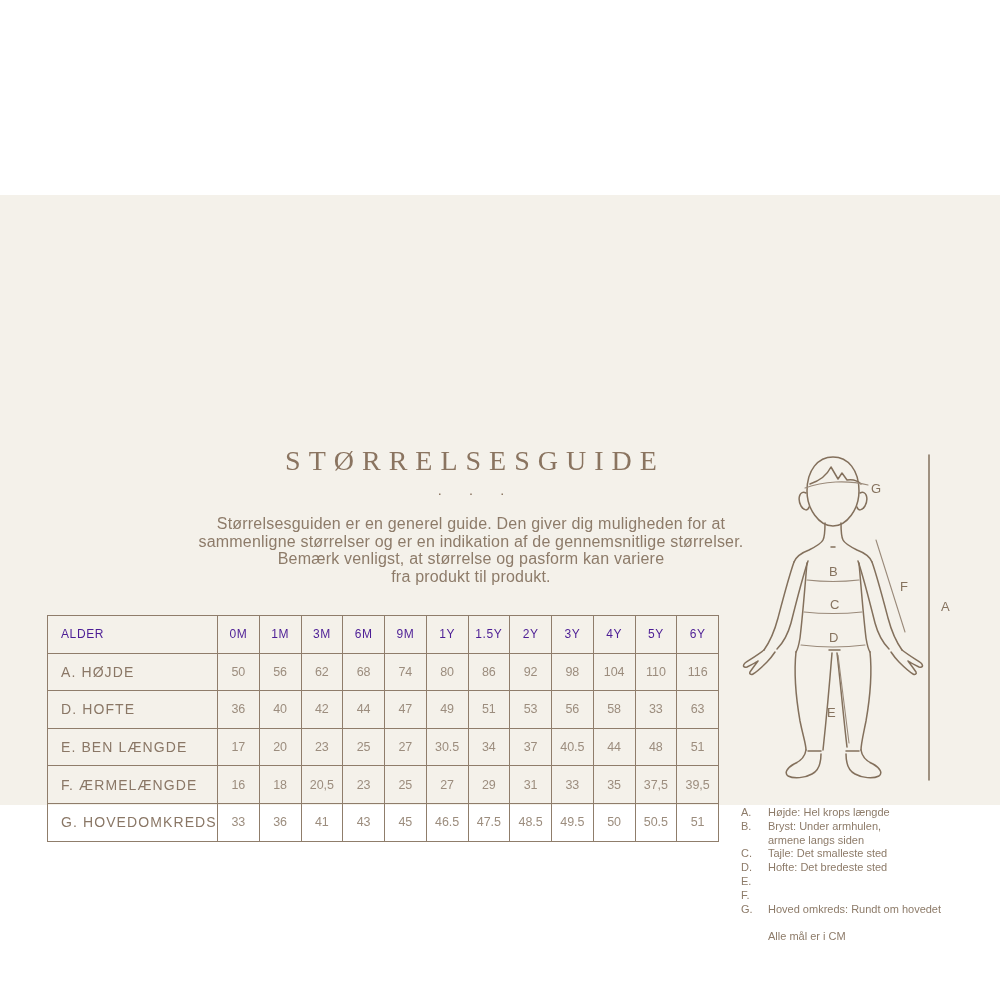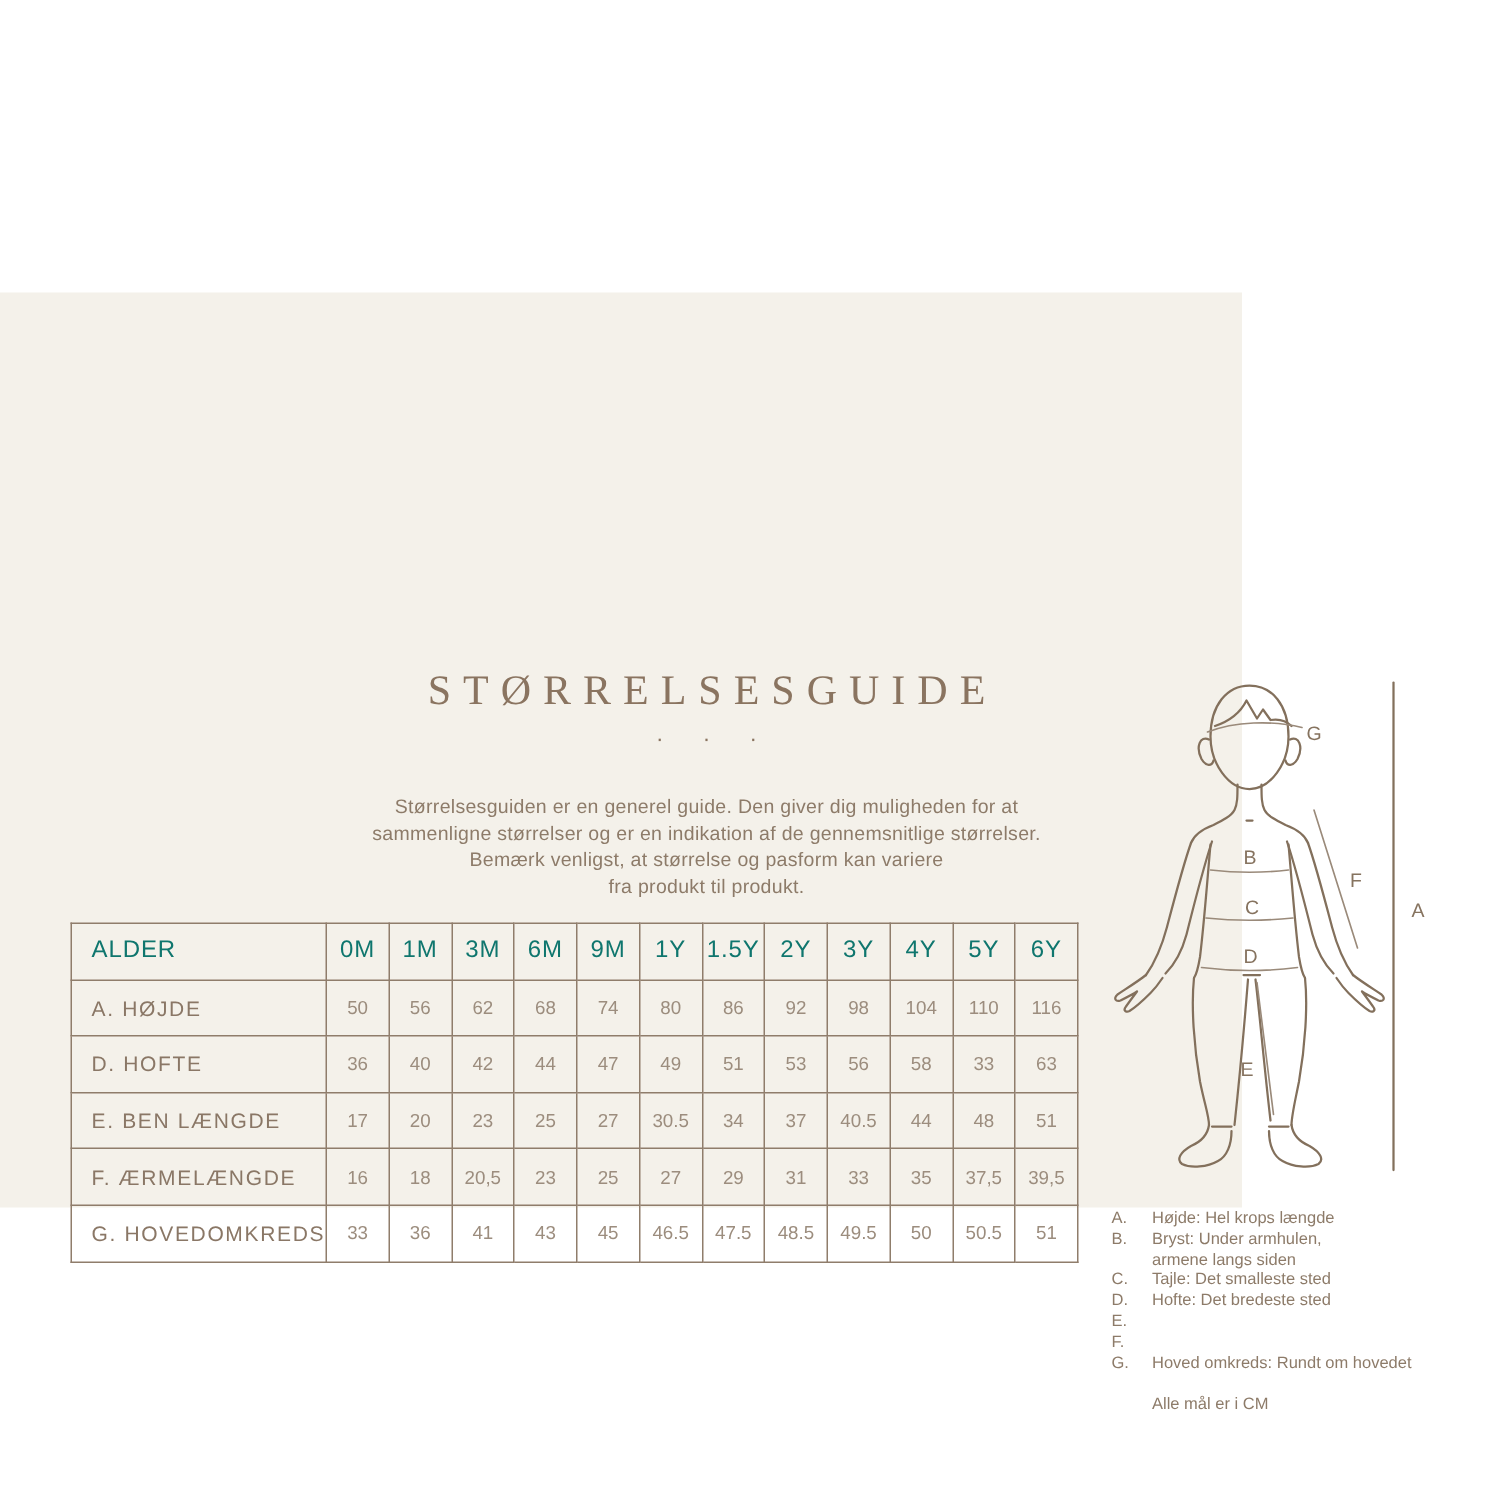--- a/index.html
+++ b/index.html
@@ -1,33 +1,33 @@
 <!DOCTYPE html>
 <html><head>
 <meta charset="utf-8">
 <style>
   html,body{margin:0;padding:0;background:#ffffff;}
   .stage{position:relative;width:1000px;height:1000px;background:#ffffff;overflow:hidden;
          font-family:"Liberation Sans",sans-serif;}
-  .panel{position:absolute;left:0;top:195px;width:828px;height:610px;background:#f4f1ea;}
+  .panel{position:absolute;left:0;top:195px;width:1000px;height:610px;background:#f4f1ea;}
 
   
   .intro{position:absolute;left:160px;top:250px;width:622px;text-align:center;color:#8d7b69;}
   .title{font-family:"Liberation Serif",serif;font-size:28px;line-height:32px;
          letter-spacing:8px;padding-left:8px;color:#8a7460;font-weight:500;}
   .dots{margin-top:8px;font-size:15px;line-height:15px;letter-spacing:11px;padding-left:11px;color:#8a7460;}
-  .para{margin-top:29px;font-size:13px;line-height:17.6px;letter-spacing:.2px;}
+  .para{margin-top:15px;font-size:16px;line-height:17.6px;letter-spacing:.2px;}
 
   
   .size-table{position:absolute;left:47px;top:420px;width:672px;border-collapse:collapse;
               table-layout:fixed;color:#8a7766;}
   .size-table td,.size-table th{border:1px solid #8f7d6b;height:36.6px;font-weight:400;padding:0;}
   .size-table .lbl{text-align:left;padding-left:13px;font-size:14px;letter-spacing:1.1px;color:#8a7766;}
   .size-table .num{text-align:center;font-size:12.5px;color:#9c8d7e;}
-  .size-table .head{color:#0f766e;font-size:16px;letter-spacing:.6px;}
+  .size-table .head{color:#4c1d95;font-size:12px;letter-spacing:.6px;}
 
   
   .figure{position:absolute;left:733px;top:248px;width:232px;height:340px;}
   .figure svg{display:block;}
   .figure path,.figure line{fill:none;stroke:#83705c;stroke-width:1.5;
         stroke-linecap:round;stroke-linejoin:round;}
   .figure .thin{stroke-width:1.1;stroke:#9a8a7a;}
   .figure text{font-family:"Liberation Sans",sans-serif;font-size:13px;fill:#86735f;stroke:none;}
 
   

